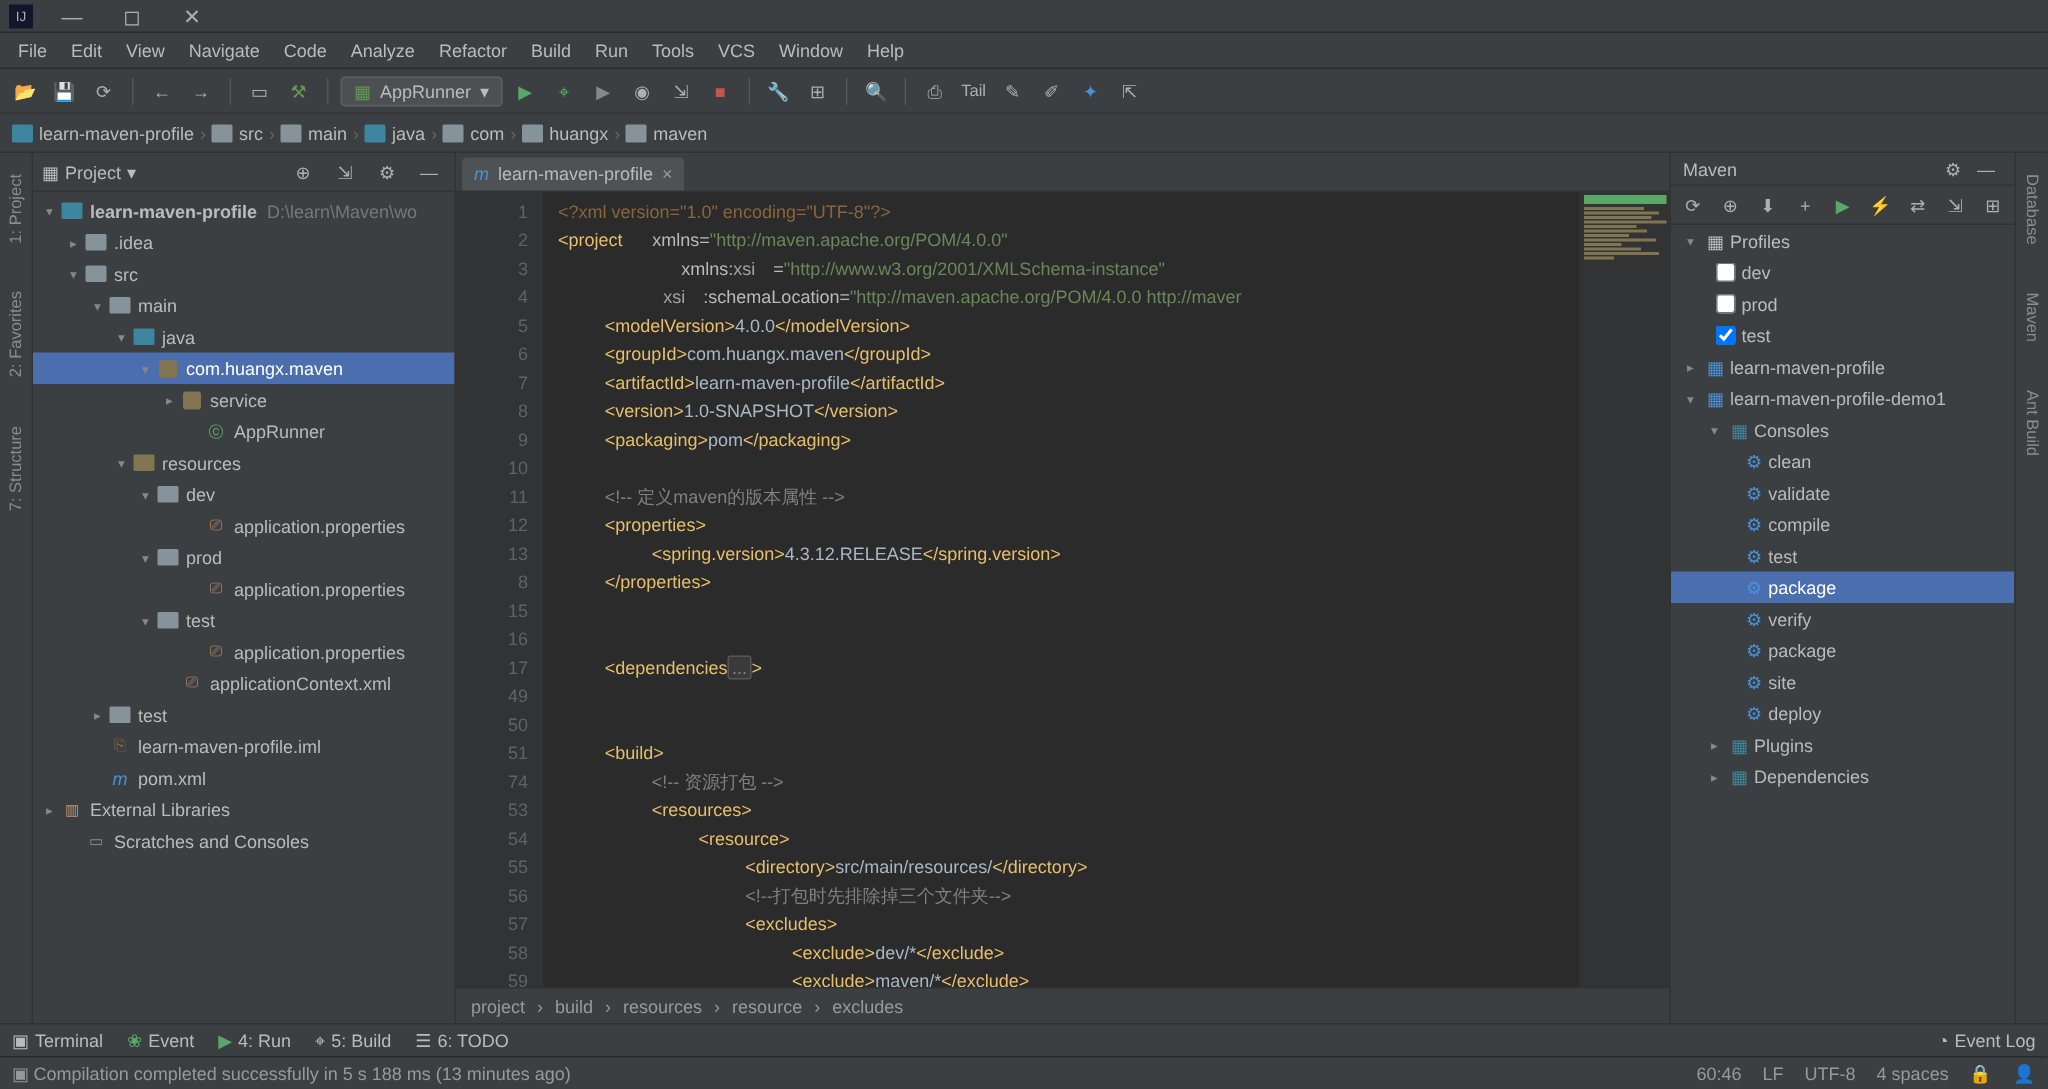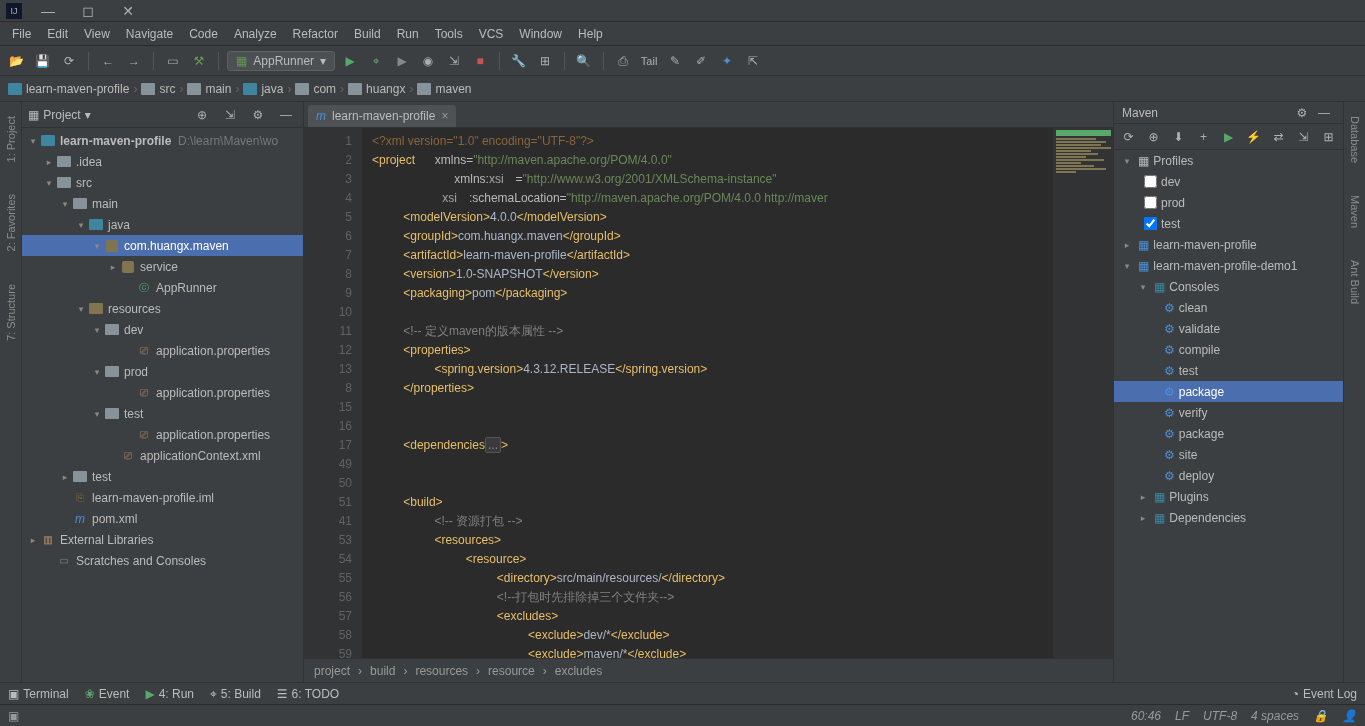--- a/index.html
+++ b/index.html
@@ -57,21 +57,21 @@
 .mnode { display: flex; align-items: center; height: 21px; padding-left: 6px; cursor: pointer; gap: 4px; }
 .mnode.selected { background: #4b6eaf; color: #fff; }
 .gear { color: #4a90d9; }
 .right-gutter { width: 22px; background: #3c3f41; border-left: 1px solid #323232; display: flex; flex-direction: column; align-items: center; padding-top: 8px; gap: 20px; }
 .right-gutter .vlabel { writing-mode: vertical-rl; font-size: 11px; color: #8c8c8c; cursor: pointer; padding: 6px 0; }
 .bottom-bar { height: 22px; background: #3c3f41; border-top: 1px solid #323232; display: flex; align-items: center; padding: 0 8px; gap: 16px; }
 .bottom-bar .bitem { display: flex; align-items: center; gap: 4px; cursor: pointer; font-size: 11px; }
 .bottom-bar .spacer { flex: 1; }
 .status-bar { height: 22px; background: #3c3f41; border-top: 1px solid #2b2b2b; display: flex; align-items: center; padding: 0 8px; font-size: 11px; color: #999; }
 .status-bar .spacer { flex: 1; }
-.status-bar .sitem { margin-left: 14px; cursor: pointer; font-style: italic; }
+.status-bar .sitem { margin-left: 14px; cursor: pointer; }
 </style>
 </head>
 <body>
 
 <div class="titlebar">
   <div class="icon">IJ</div>
   <div class="winbtn">—</div>
   <div class="winbtn">◻</div>
   <div class="winbtn">✕</div>
 </div>
@@ -339,21 +339,21 @@
           <div>11</div>
           <div>12</div>
           <div>13</div>
           <div>8</div>
           <div>15</div>
           <div>16</div>
           <div>17</div>
           <div>49</div>
           <div>50</div>
           <div>51</div>
-          <div>41</div>
+          <div>74</div>
           <div>53</div>
           <div>54</div>
           <div>55</div>
           <div>56</div>
           <div>57</div>
           <div>58</div>
           <div>59</div>
         </div>
       <div class="code"><span class="t-pi">&lt;?xml version="1.0" encoding="UTF-8"?&gt;</span>
 <span class="t-tag">&lt;project</span> <span class="t-attr">xmlns=</span><span class="t-str">"http://maven.apache.org/POM/4.0.0"</span>
@@ -542,20 +542,21 @@
     </div>
   <div class="spacer"></div>
   <div class="bitem">
       <span>◔</span>
       <span>Event Log</span>
     </div>
 </div>
 
 <div class="status-bar">
   <span>▣</span>&nbsp;
+  <span>Compilation completed successfully in 5 s 188 ms (13 minutes ago)</span>
   <div class="spacer"></div>
   <span class="sitem">60:46</span>
   <span class="sitem">LF</span>
   <span class="sitem">UTF-8</span>
   <span class="sitem">4 spaces</span>
   <span class="sitem">🔒</span>
   <span class="sitem">👤</span>
 </div>
 
 </body></html>

